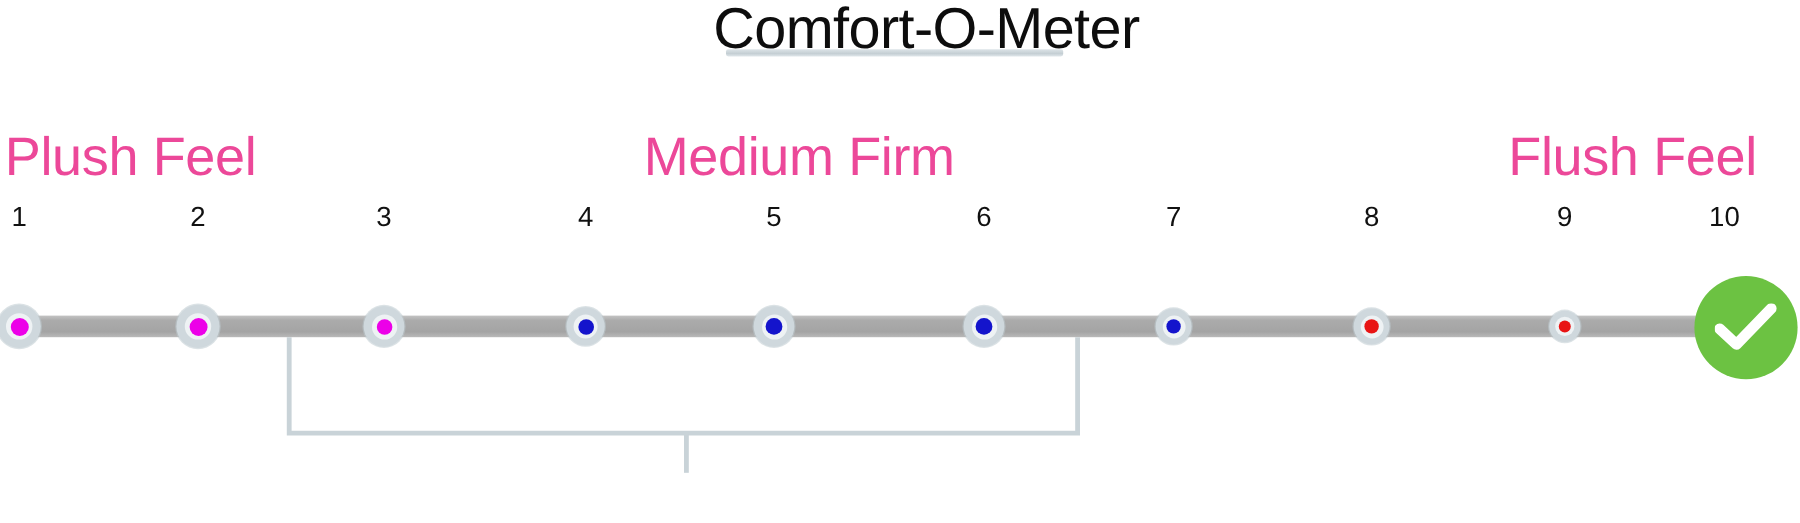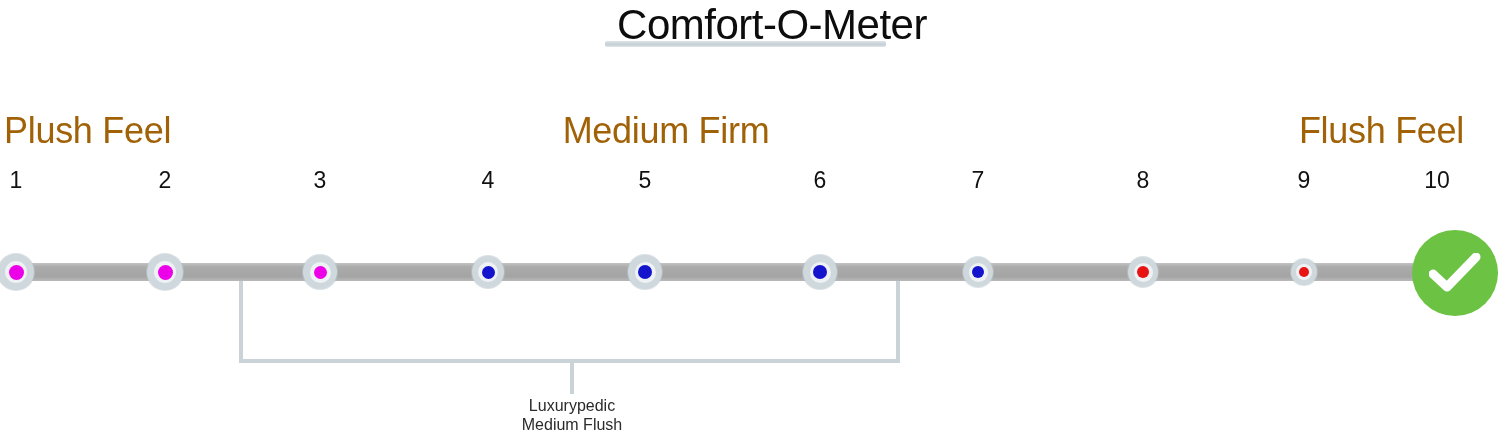--- a/index.html
+++ b/index.html
@@ -21,21 +21,21 @@
 
   
   .title-block {
     position: absolute;
     left: 0;
     top: 0;
     width: 1500px;
     text-align: center;
   }
   .title-text {
-    font-size: 42px;
+    font-size: 48px;
     font-weight: 400;
     letter-spacing: -0.5px;
     color: #0d0d0d;
     line-height: 46px;
     padding-top: 2px;
     font-family: "Liberation Sans", sans-serif;
     padding-left: 44px;
   }
   .title-underline {
     position: absolute;
@@ -44,23 +44,23 @@
     width: 281px;
     height: 6px;
     background: linear-gradient(180deg,#dde4e8 0%, #c5cfd4 60%, #dfe6ea 100%);
     border-radius: 2px;
   }
 
   
   .zone-label {
     position: absolute;
     top: 109px;
-    font-size: 36px;
+    font-size: 45px;
     font-weight: 400;
-    color: #a16207;
+    color: #ec4899;
     line-height: 44px;
     white-space: nowrap;
     font-family: "Liberation Sans", sans-serif;
     letter-spacing: -0.3px;
   }
   .zone-plush { left: 4px; }
   .zone-medium {
     left: 0;
     width: 1500px;
     text-align: center;
@@ -239,18 +239,14 @@
     <svg width="52" height="40" viewBox="0 0 52 40" aria-hidden="true">
       <path d="M4 21 L18 34 L47 4" fill="none" stroke="#ffffff" stroke-width="9" stroke-linecap="round" stroke-linejoin="round"></path>
     </svg>
   </div>
 
   <svg class="bracket" id="bracket-svg" viewBox="0 0 1500 436" preserveAspectRatio="none">
       <path d="M 241 281 L 241 361 L 898 361 L 898 281" fill="none" stroke="#c9d3d8" stroke-width="4"></path>
       <path d="M 572 361 L 572 394" fill="none" stroke="#c9d3d8" stroke-width="4"></path>
     </svg>
 
-  <div class="callout">
-    <div>Luxurypedic</div>
-    <div>Medium Flush</div>
-  </div>
 
 </div>
 
 </body></html>

